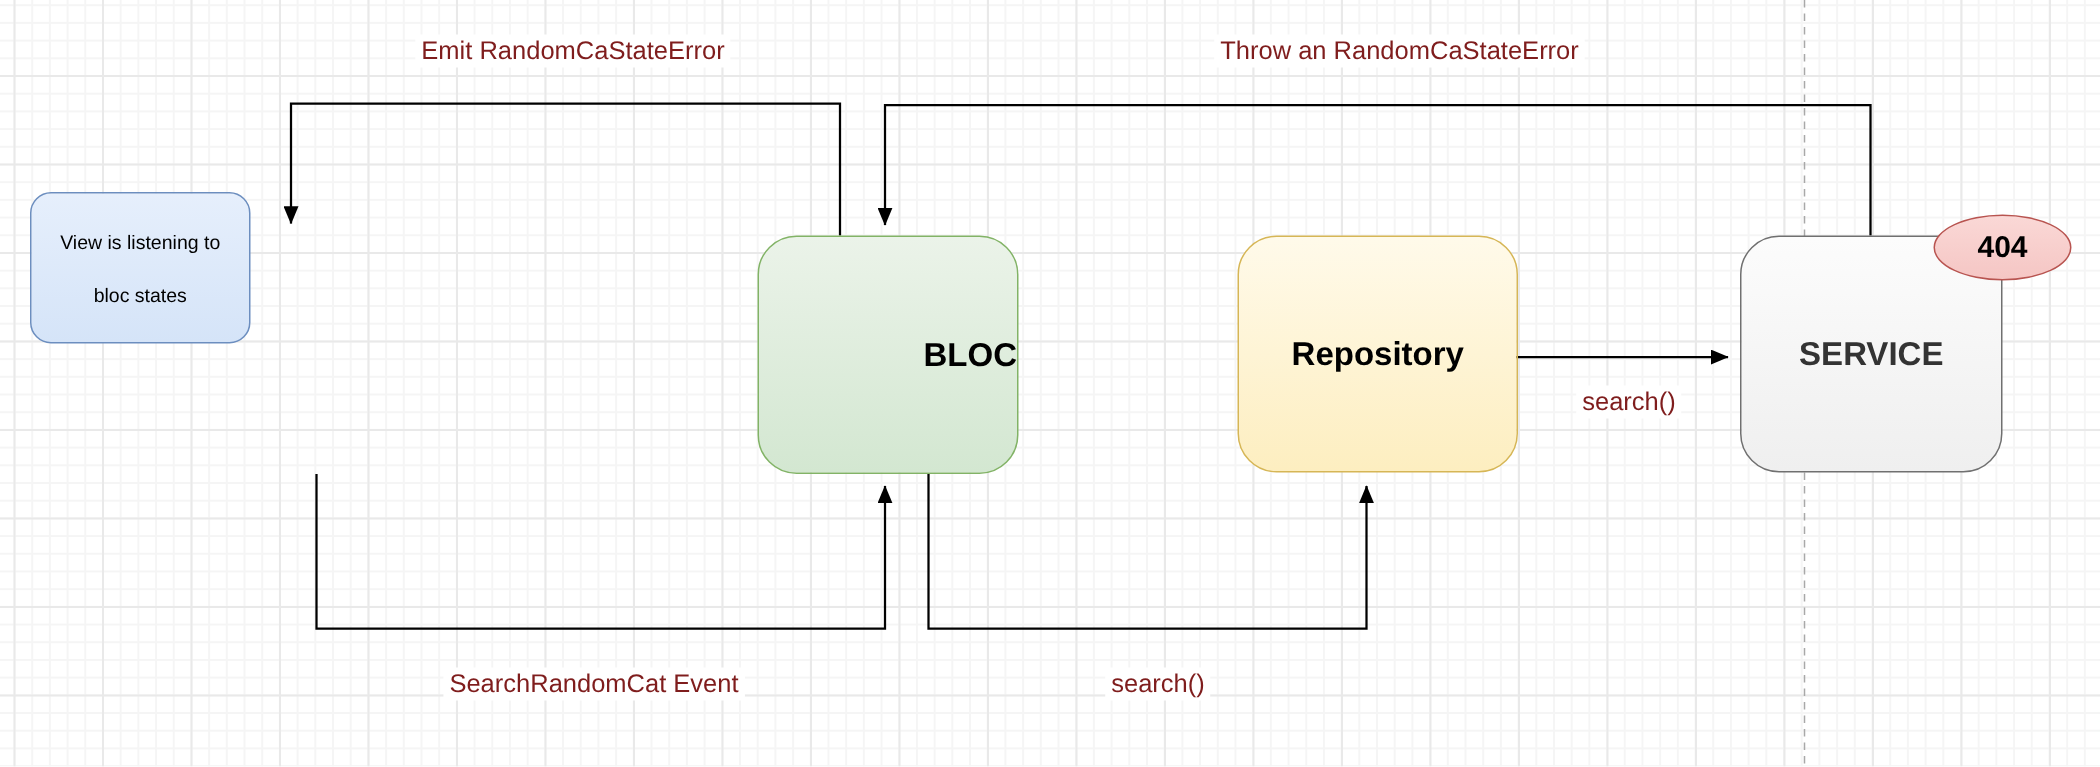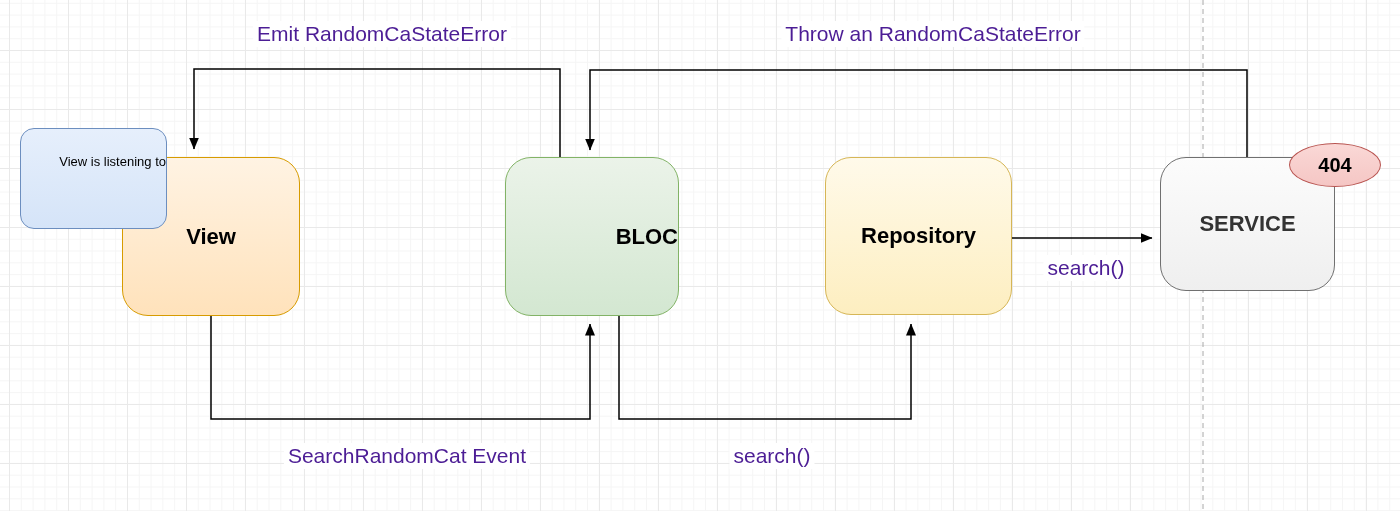--- a/index.html
+++ b/index.html
@@ -59,68 +59,67 @@
     border: 1.5px solid #82b366;
     background: linear-gradient(180deg, #ebf3e9 0%, #d3e7d1 100%);
     justify-content: flex-end;
   }
   .node-repository {
     left: 825px; top: 157px; width: 187px; height: 158px;
     border: 1.5px solid #d6b656;
     background: linear-gradient(180deg, #fffaea 0%, #fdeec0 100%);
   }
   .node-service {
-    left: 1160px; top: 157px; width: 175px; height: 134px;
+    left: 1160px; top: 157px; width: 175px; height: 158px;
     border: 1.5px solid #707070;
     background: linear-gradient(180deg, #fcfcfc 0%, #efefef 100%);
     color: #333333;
   }
   .note {
     position: absolute;
     left: 20px; top: 128px; width: 147px; height: 101px;
     box-sizing: border-box;
     border: 1.5px solid #6c8ebf;
     border-radius: 14px;
     background: linear-gradient(180deg, #e6effc 0%, #d5e4f8 100%);
     text-align: center;
     font-size: 13px;
     color: #000000;
     padding-top: 15px;
   }
   .note .note-line {
     line-height: 35px;
-    text-align: right;
   }
   .badge {
     position: absolute;
     left: 1289px; top: 143px; width: 92px; height: 44px;
     box-sizing: border-box;
     border: 1.5px solid #b85450;
     border-radius: 50%;
     background: linear-gradient(180deg, #fad8d6 0%, #f5c6c4 100%);
     display: flex;
     align-items: center;
     justify-content: center;
     font-size: 20px;
     font-weight: bold;
     color: #000000;
     text-align: center;
   }
   .edge-label {
     position: absolute;
     transform: translate(-50%, -50%);
     white-space: nowrap;
-    font-size: 21px;
-    color: #4c1d95;
+    font-size: 17px;
+    color: #7f1d1d;
     background: #ffffff;
     padding: 1px 4px;
   }
   .el-emit   { left: 382px;  top: 34px;  }
   .el-throw  { left: 933px;  top: 34px;  }
-  .el-event  { left: 407px;  top: 456px; }
+  .el-event  { left: 396px;  top: 456px; }
   .el-search-bottom { left: 772px;  top: 456px; }
   .el-search-mid    { left: 1086px; top: 268px; }
 </style>
 </head>
 <body>
 
 <div class="canvas">
 
   <svg class="edges" width="1400" height="511" viewBox="0 0 1400 511" xmlns="http://www.w3.org/2000/svg">
     <defs>
@@ -129,38 +128,36 @@
       </marker>
     </defs>
     <path class="page-divider" d="M1203,0 V511"></path>
     <path class="edge" d="M560,157 V69 H194 V149" marker-end="url(#arrow)"></path>
     <path class="edge" d="M1247,157 V70 H590 V150" marker-end="url(#arrow)"></path>
     <path class="edge" d="M211,316 V419 H590 V324" marker-end="url(#arrow)"></path>
     <path class="edge" d="M619,316 V419 H911 V324" marker-end="url(#arrow)"></path>
     <path class="edge" d="M1000,238 H1152" marker-end="url(#arrow)"></path>
   </svg>
 
-  <div class="node node-view">
-    <span>View</span>
-  </div>
 
   <div class="node node-bloc">
     <span>BLOC</span>
   </div>
 
   <div class="node node-repository">
     <span>Repository</span>
   </div>
 
   <div class="node node-service">
     <span>SERVICE</span>
   </div>
 
   <div class="note">
     <div class="note-line">View is listening to</div>
+    <div class="note-line">bloc states</div>
   </div>
 
   <div class="badge">
     <span>404</span>
   </div>
 
   <div class="edge-label el-emit">Emit RandomCaStateError</div>
 
   <div class="edge-label el-throw">Throw an RandomCaStateError</div>
 

